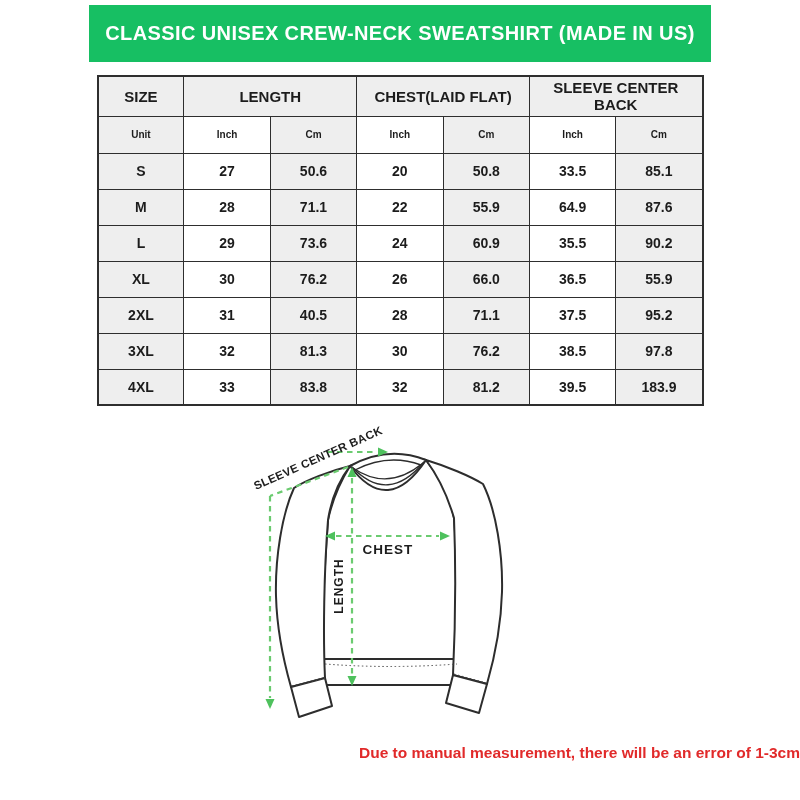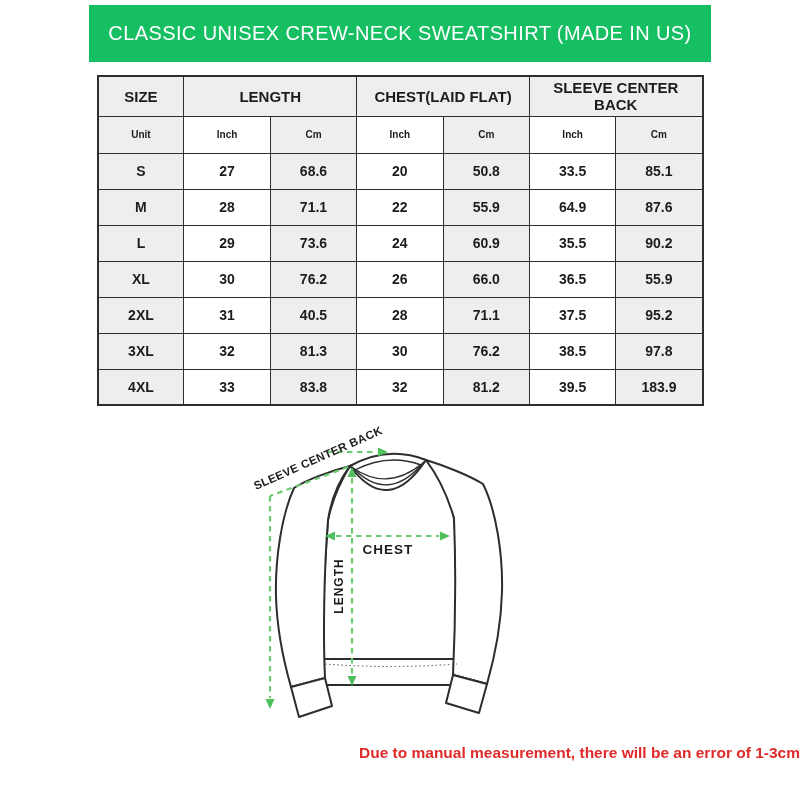--- a/index.html
+++ b/index.html
@@ -2,21 +2,21 @@
 <html><head>
 <meta charset="utf-8">
 <style>
   * { margin:0; padding:0; box-sizing:border-box; }
   html,body { width:800px; height:800px; background:#ffffff; overflow:hidden;
               font-family:"Liberation Sans", sans-serif; }
   .page { width:800px; height:800px; position:relative; }
 
   .banner { width:622px; height:57px; margin:5px auto 0; background:#17bf63;
             display:flex; align-items:center; justify-content:center; }
-  .banner h1 { color:#ffffff; font-size:20px; font-weight:400; letter-spacing:.4px;
+  .banner h1 { color:#ffffff; font-size:20px; font-weight:700; letter-spacing:.4px;
                white-space:nowrap; }
 
   table.size-chart { width:607px; margin:13px auto 12px; border-collapse:collapse;
                      table-layout:fixed; }
   table.size-chart th, table.size-chart td {
       border:1.5px solid #2e2e2e; text-align:center; vertical-align:middle;
       font-weight:700; color:#1c1c1c; background:#ffffff; }
   table.size-chart { border:2px solid #2e2e2e; }
   table.size-chart thead tr.groups th { height:40px; font-size:15px; }
   table.size-chart thead tr.units th  { height:37px; font-size:10px; }
@@ -64,21 +64,21 @@
         <th class="w">Inch</th>
         <th class="g">Cm</th>
         <th class="w">Inch</th>
         <th class="g">Cm</th>
       </tr>
     </thead>
     <tbody>
       <tr>
         <td class="g">S</td>
         <td class="w">27</td>
-        <td class="g">68.6</td>
+        <td class="g">50.6</td>
         <td class="w">20</td>
         <td class="g">50.8</td>
         <td class="w">33.5</td>
         <td class="g">85.1</td>
       </tr>
       <tr>
         <td class="g">M</td>
         <td class="w">28</td>
         <td class="g">71.1</td>
         <td class="w">22</td>

